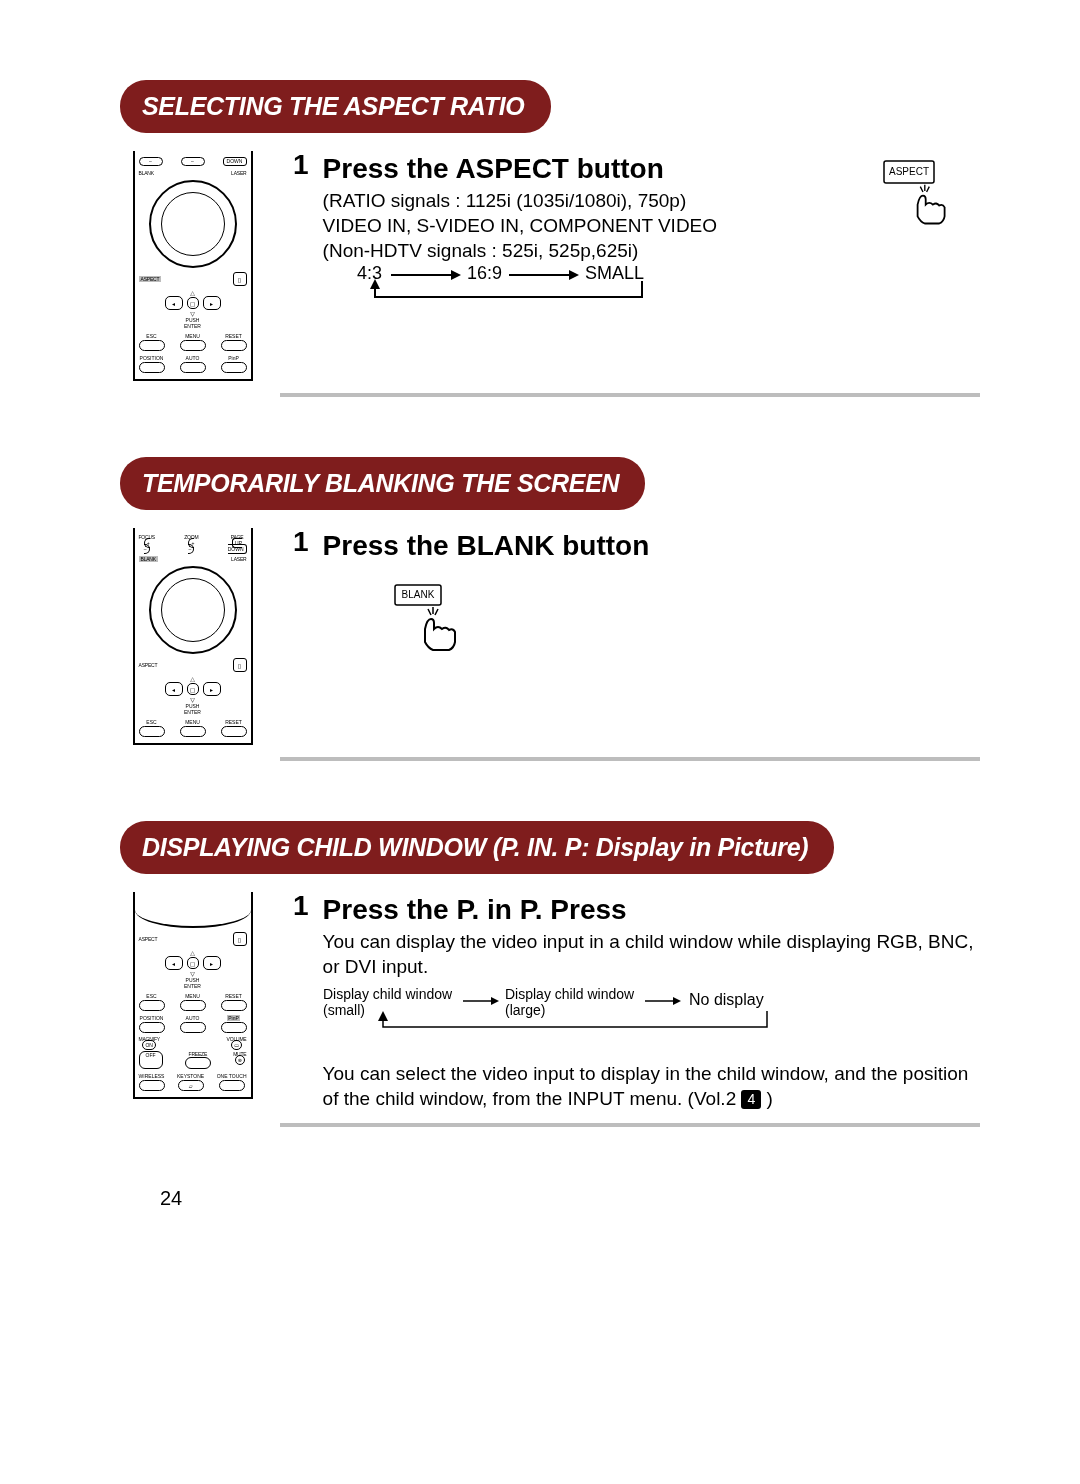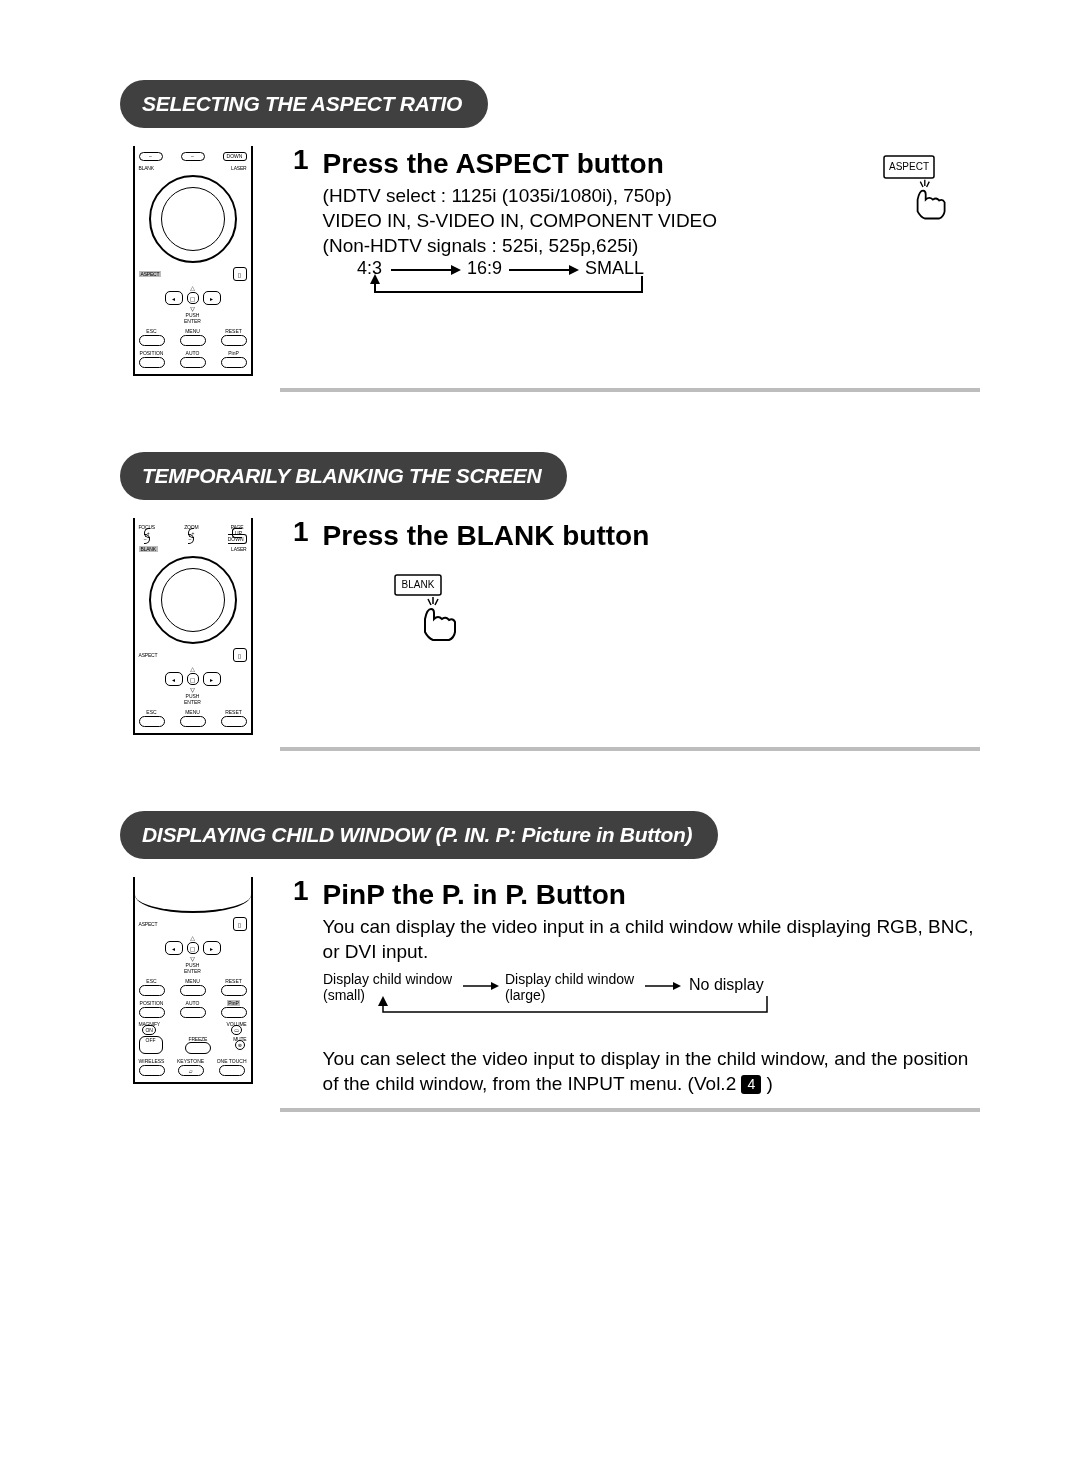--- a/index.html
+++ b/index.html
@@ -13,26 +13,26 @@
   }
   .page {
     padding: 80px 100px 40px 120px;
     box-sizing: border-box;
   }
   .section {
     margin-bottom: 60px;
   }
   .pill {
     display: inline-block;
-    background: #404040;
+    background: #7f1d1d;
     color: #fff;
     border-radius: 26px;
     padding: 12px 26px 12px 22px;
     font-weight: 700;
-    font-size: 21px;
+    font-size: 25px;
     font-style: italic;
     letter-spacing: -0.3px;
   }
   .sect-body {
     display: flex;
     align-items: flex-start;
     margin-top: 18px;
     gap: 28px;
   }
   .remote {
@@ -206,21 +206,21 @@
             <g transform="translate(32,24) scale(0.9)">
               <use href="#hand-point"></use>
             </g>
           </svg>
         </div>
 
         <div class="step">
           <div class="stepnum">1</div>
           <div class="steptext">
             <div class="steptitle">Press the ASPECT button</div>
-            <div>(HDTV select : 1125i (1035i/1080i), 750p)</div>
+            <div>(RATIO signals : 1125i (1035i/1080i), 750p)</div>
 
 
             <div>VIDEO IN, S-VIDEO IN, COMPONENT VIDEO</div>
             <div>(Non-HDTV signals : 525i, 525p,625i)</div>
 
             <div class="flow-line2">
               <svg width="300" height="44">
                 <text x="0" y="14" font-size="18" font-family="Arial">4:3</text>
                 <line x1="34" y1="10" x2="96" y2="10" stroke="#000" stroke-width="2"></line>
                 <polygon points="104,10 94,5 94,15"></polygon>
@@ -294,21 +294,21 @@
               </svg>
             </div>
           </div>
         </div>
       </div>
     </div>
     <div class="rule"></div>
   </div>
 
   <div class="section">
-    <div class="pill">DISPLAYING CHILD WINDOW (P. IN. P: Picture in Button)</div>
+    <div class="pill">DISPLAYING CHILD WINDOW (P. IN. P: Display in Picture)</div>
 
     <div class="sect-body">
       <div class="remote">
         <div class="rm-body" style="border-top:none">
           <div style="height:34px;border-bottom:2px solid #000;border-radius:0 0 50% 50%;margin:-6px -4px 4px -4px"></div>
           <div class="rm-row" style="align-items:center">
             <span class="rm-label">ASPECT</span>
             <span class="rm-sq">▯</span>
           </div>
           <div class="rm-dpad">
@@ -346,21 +346,21 @@
             <div><span>KEYSTONE</span><div class="rm-btn">▱</div></div>
             <div><span>ONE TOUCH</span><div class="rm-btn"></div></div>
           </div>
         </div>
       </div>
 
       <div class="content-col">
         <div class="step">
           <div class="stepnum">1</div>
           <div class="steptext">
-            <div class="steptitle">PinP the P. in P. Button</div>
+            <div class="steptitle">Press the P. in P. Press</div>
             <div>You can display the video input in a child window while displaying RGB, BNC, or DVI input.</div>
 
             <div style="margin:8px 0 12px 0">
               <svg width="480" height="56">
                 <text x="0" y="12" font-size="14" font-family="Arial">Display child window</text>
                 <text x="0" y="28" font-size="14" font-family="Arial">(small)</text>
                 <line x1="140" y1="14" x2="170" y2="14" stroke="#000" stroke-width="1.5"></line>
                 <polygon points="176,14 168,10 168,18"></polygon>
 
                 <text x="182" y="12" font-size="14" font-family="Arial">Display child window</text>
@@ -378,14 +378,15 @@
             <div>
               <span>You can select the video input to display in the child window, and the position of the child window, from the INPUT menu. (Vol.2 </span><span class="inputref">4</span><span> )</span>
             </div>
           </div>
         </div>
       </div>
     </div>
     <div class="rule2"></div>
   </div>
 
+  <div style="font-size:20px;margin-top:8px;margin-left:40px;">24</div>
 
 </div>
 
 </body></html>

